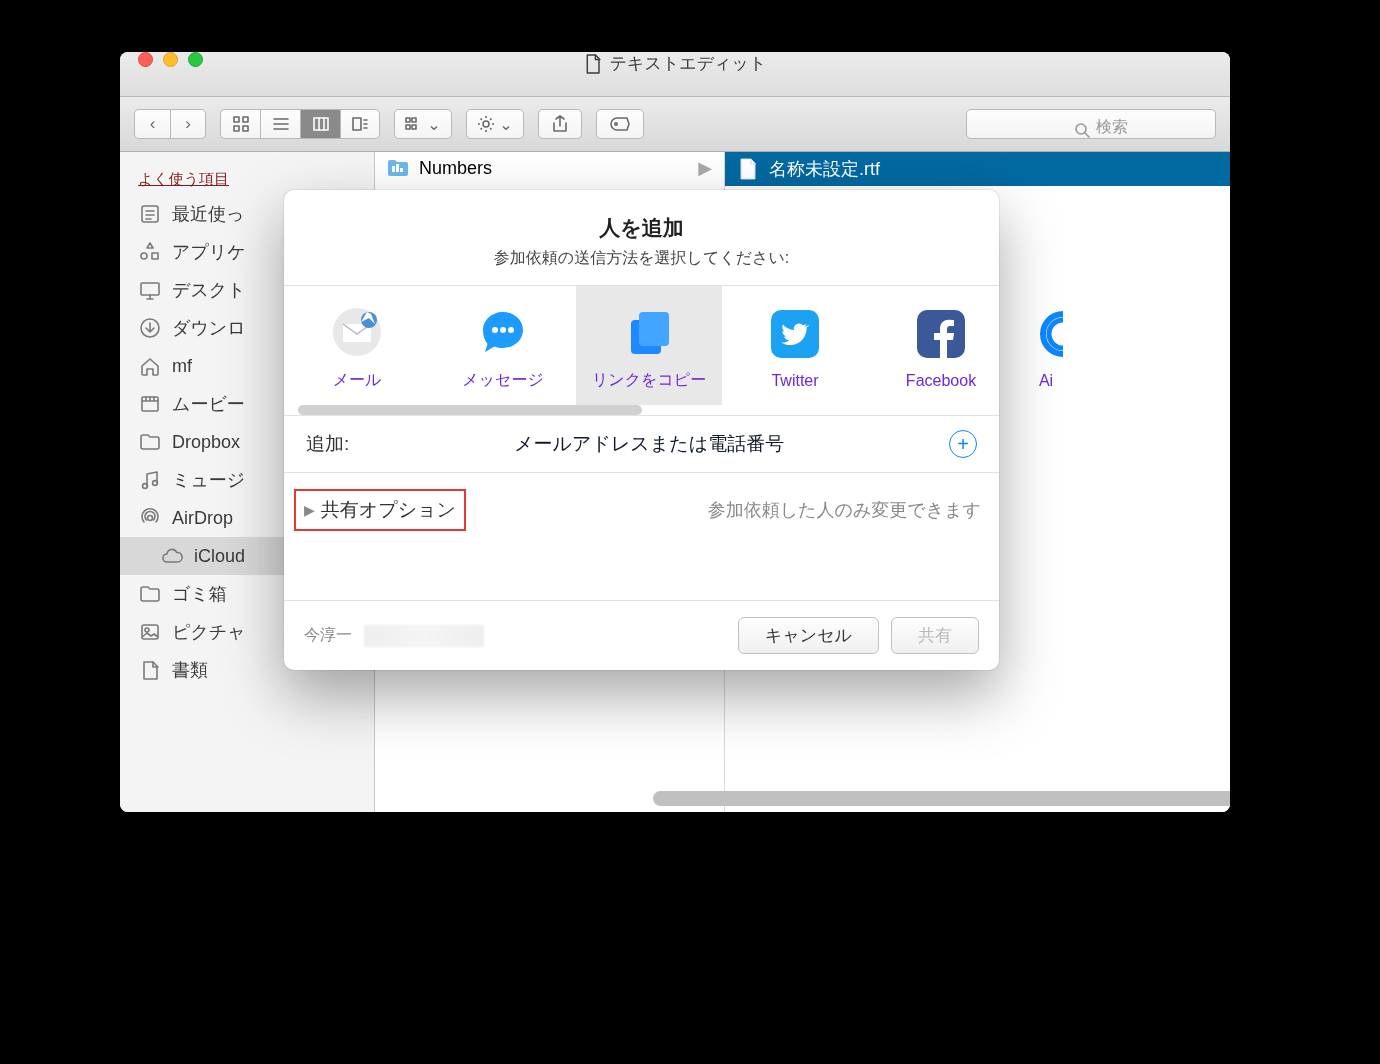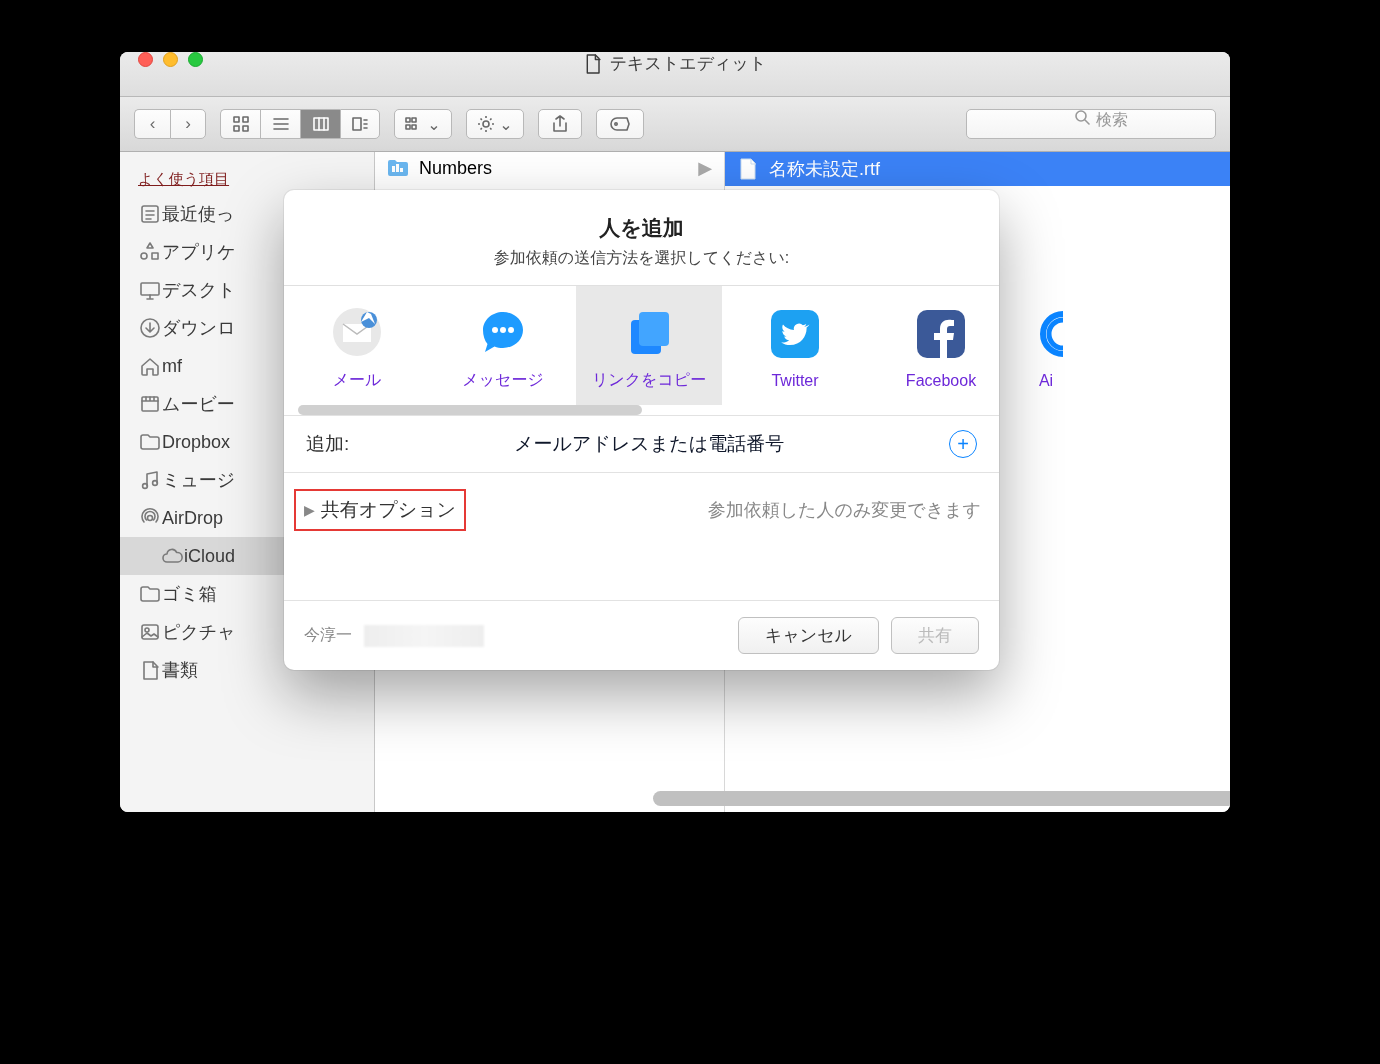--- a/index.html
+++ b/index.html
@@ -13,33 +13,33 @@
 .wtitle svg{width:18px;height:22px}
 .toolbar { height:55px; background:linear-gradient(#ebebeb,#d8d8d8); border-bottom:1px solid #b0b0b0; display:flex; align-items:center; padding:0 14px; gap:14px; }
 .tbtn { background:linear-gradient(#fdfdfd,#f4f4f4); border:1px solid #b8b8b8; border-radius:5px; height:30px; display:flex; align-items:center; justify-content:center; color:#6a6a6a; }
 .seg { display:flex; }
 .seg .tbtn{border-radius:0;border-right:none}
 .seg .tbtn:first-child{border-radius:5px 0 0 5px}
 .seg .tbtn:last-child{border-radius:0 5px 5px 0;border-right:1px solid #b8b8b8}
 .seg .tbtn.act{background:#8a8a8a;color:#fff}
 .navbtn{width:36px;font-size:17px}
 .viewbtn{width:40px}
-.search { flex:1; max-width:250px; margin-left:auto; display:flex; align-items:flex-start; justify-content:center; gap:6px; color:#999; font-size:16px;padding-left:21px; }
+.search { flex:1; max-width:250px; margin-left:auto; display:flex; align-items:flex-end; justify-content:center; gap:6px; color:#999; font-size:16px;padding-left:21px; }
 .body { flex:1; display:flex; overflow:hidden; }
 .sidebar { width:255px; background:#f4f4f4; border-right:1px solid #c8c8c8; padding-top:14px; overflow:hidden; }
 .shdr { color:#7f1d1d; font-size:15px; padding:4px 18px 6px;text-decoration:underline; }
-.sitem { display:flex; align-items:center; padding:7px 18px; font-size:18px; color:#3a3a3a; cursor:default; }
+.sitem { display:flex; align-items:center; gap:10px; padding:7px 18px; font-size:18px; color:#3a3a3a; cursor:default; }
 .sitem.sel { background:#d8d8d8;padding-left:40px; }
 .sicon { width:24px; height:24px; display:flex; align-items:center; justify-content:center; color:#7a7a7a; }
 .sicon svg{width:22px;height:22px;fill:none;stroke:currentColor;stroke-width:1.6}
 .cols { flex:1; display:flex; background:#fff; position:relative; }
 .col1 { width:350px; border-right:1px solid #d8d8d8; }
 .col2 { flex:1; }
 .frow { display:flex; align-items:center; padding:5px 12px; gap:10px; font-size:18px; }
-.frow.sel { background:#3b82f6; color:#fff; }
+.frow.sel { background:#0369a1; color:#fff; }
 .ficon{width:22px;height:22px}
 .frow .arr{margin-left:auto;color:#aaa}
 .hscroll { position:absolute; bottom:6px; left:258px; right:12px; height:15px; }
 .hscroll .thumb{position:absolute;left:20px;width:600px;height:15px;background:#c0c0c0;border-radius:8px}
 
 .sheet { position:absolute; left:284px; top:190px; width:715px; height:480px; background:#fff; border-radius:10px; box-shadow:0 25px 60px rgba(0,0,0,.35),0 0 0 1px rgba(0,0,0,.06); display:flex; flex-direction:column; }
 .sh-head { text-align:center; padding:24px 20px 16px; }
 .sh-title { font-size:21px; font-weight:600; color:#222; }
 .sh-sub { font-size:16px; color:#444; margin-top:6px; }
 .methods { display:flex; border-top:1px solid #e0e0e0; }

